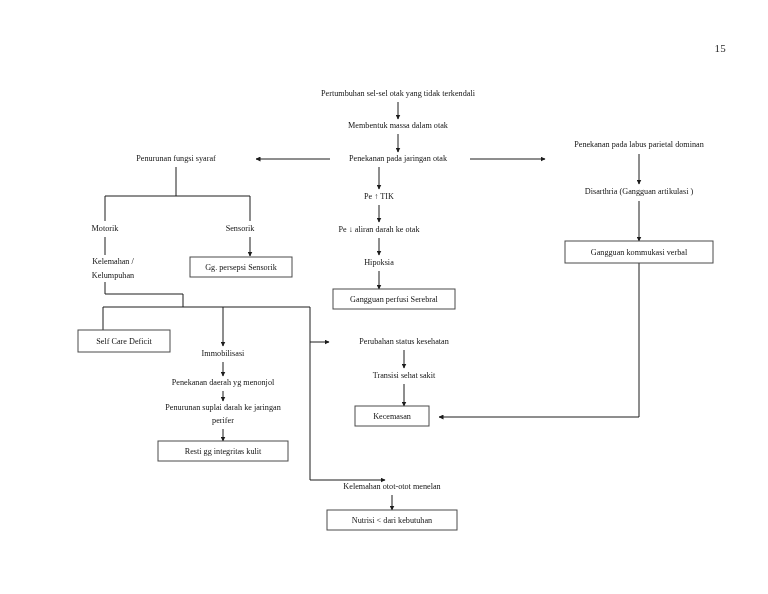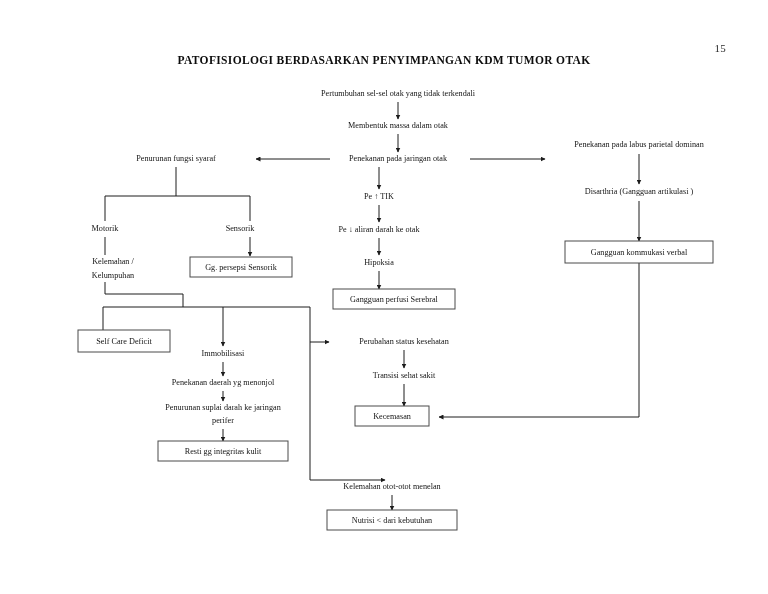--- a/index.html
+++ b/index.html
@@ -61,21 +61,20 @@
     fill: none;
   }
 </style>
 </head>
 <body>
 
 <div id="page">
 
   <div id="page-number">15</div>
 
-  <div id="doc-title">PATOFISIOLOGI BERDASARKAN PENYIMPANGAN KDM TUMOR OTAK</div>
 
   <svg id="flow-svg" width="768" height="594">
     <defs>
       <marker id="ah" viewBox="0 0 10 10" refX="9" refY="5" markerWidth="5" markerHeight="5" orient="auto-start-reverse">
         <path d="M 0 0 L 10 5 L 0 10 z" fill="#1c1c1c"></path>
       </marker>
     </defs>
 
     <g>
 

